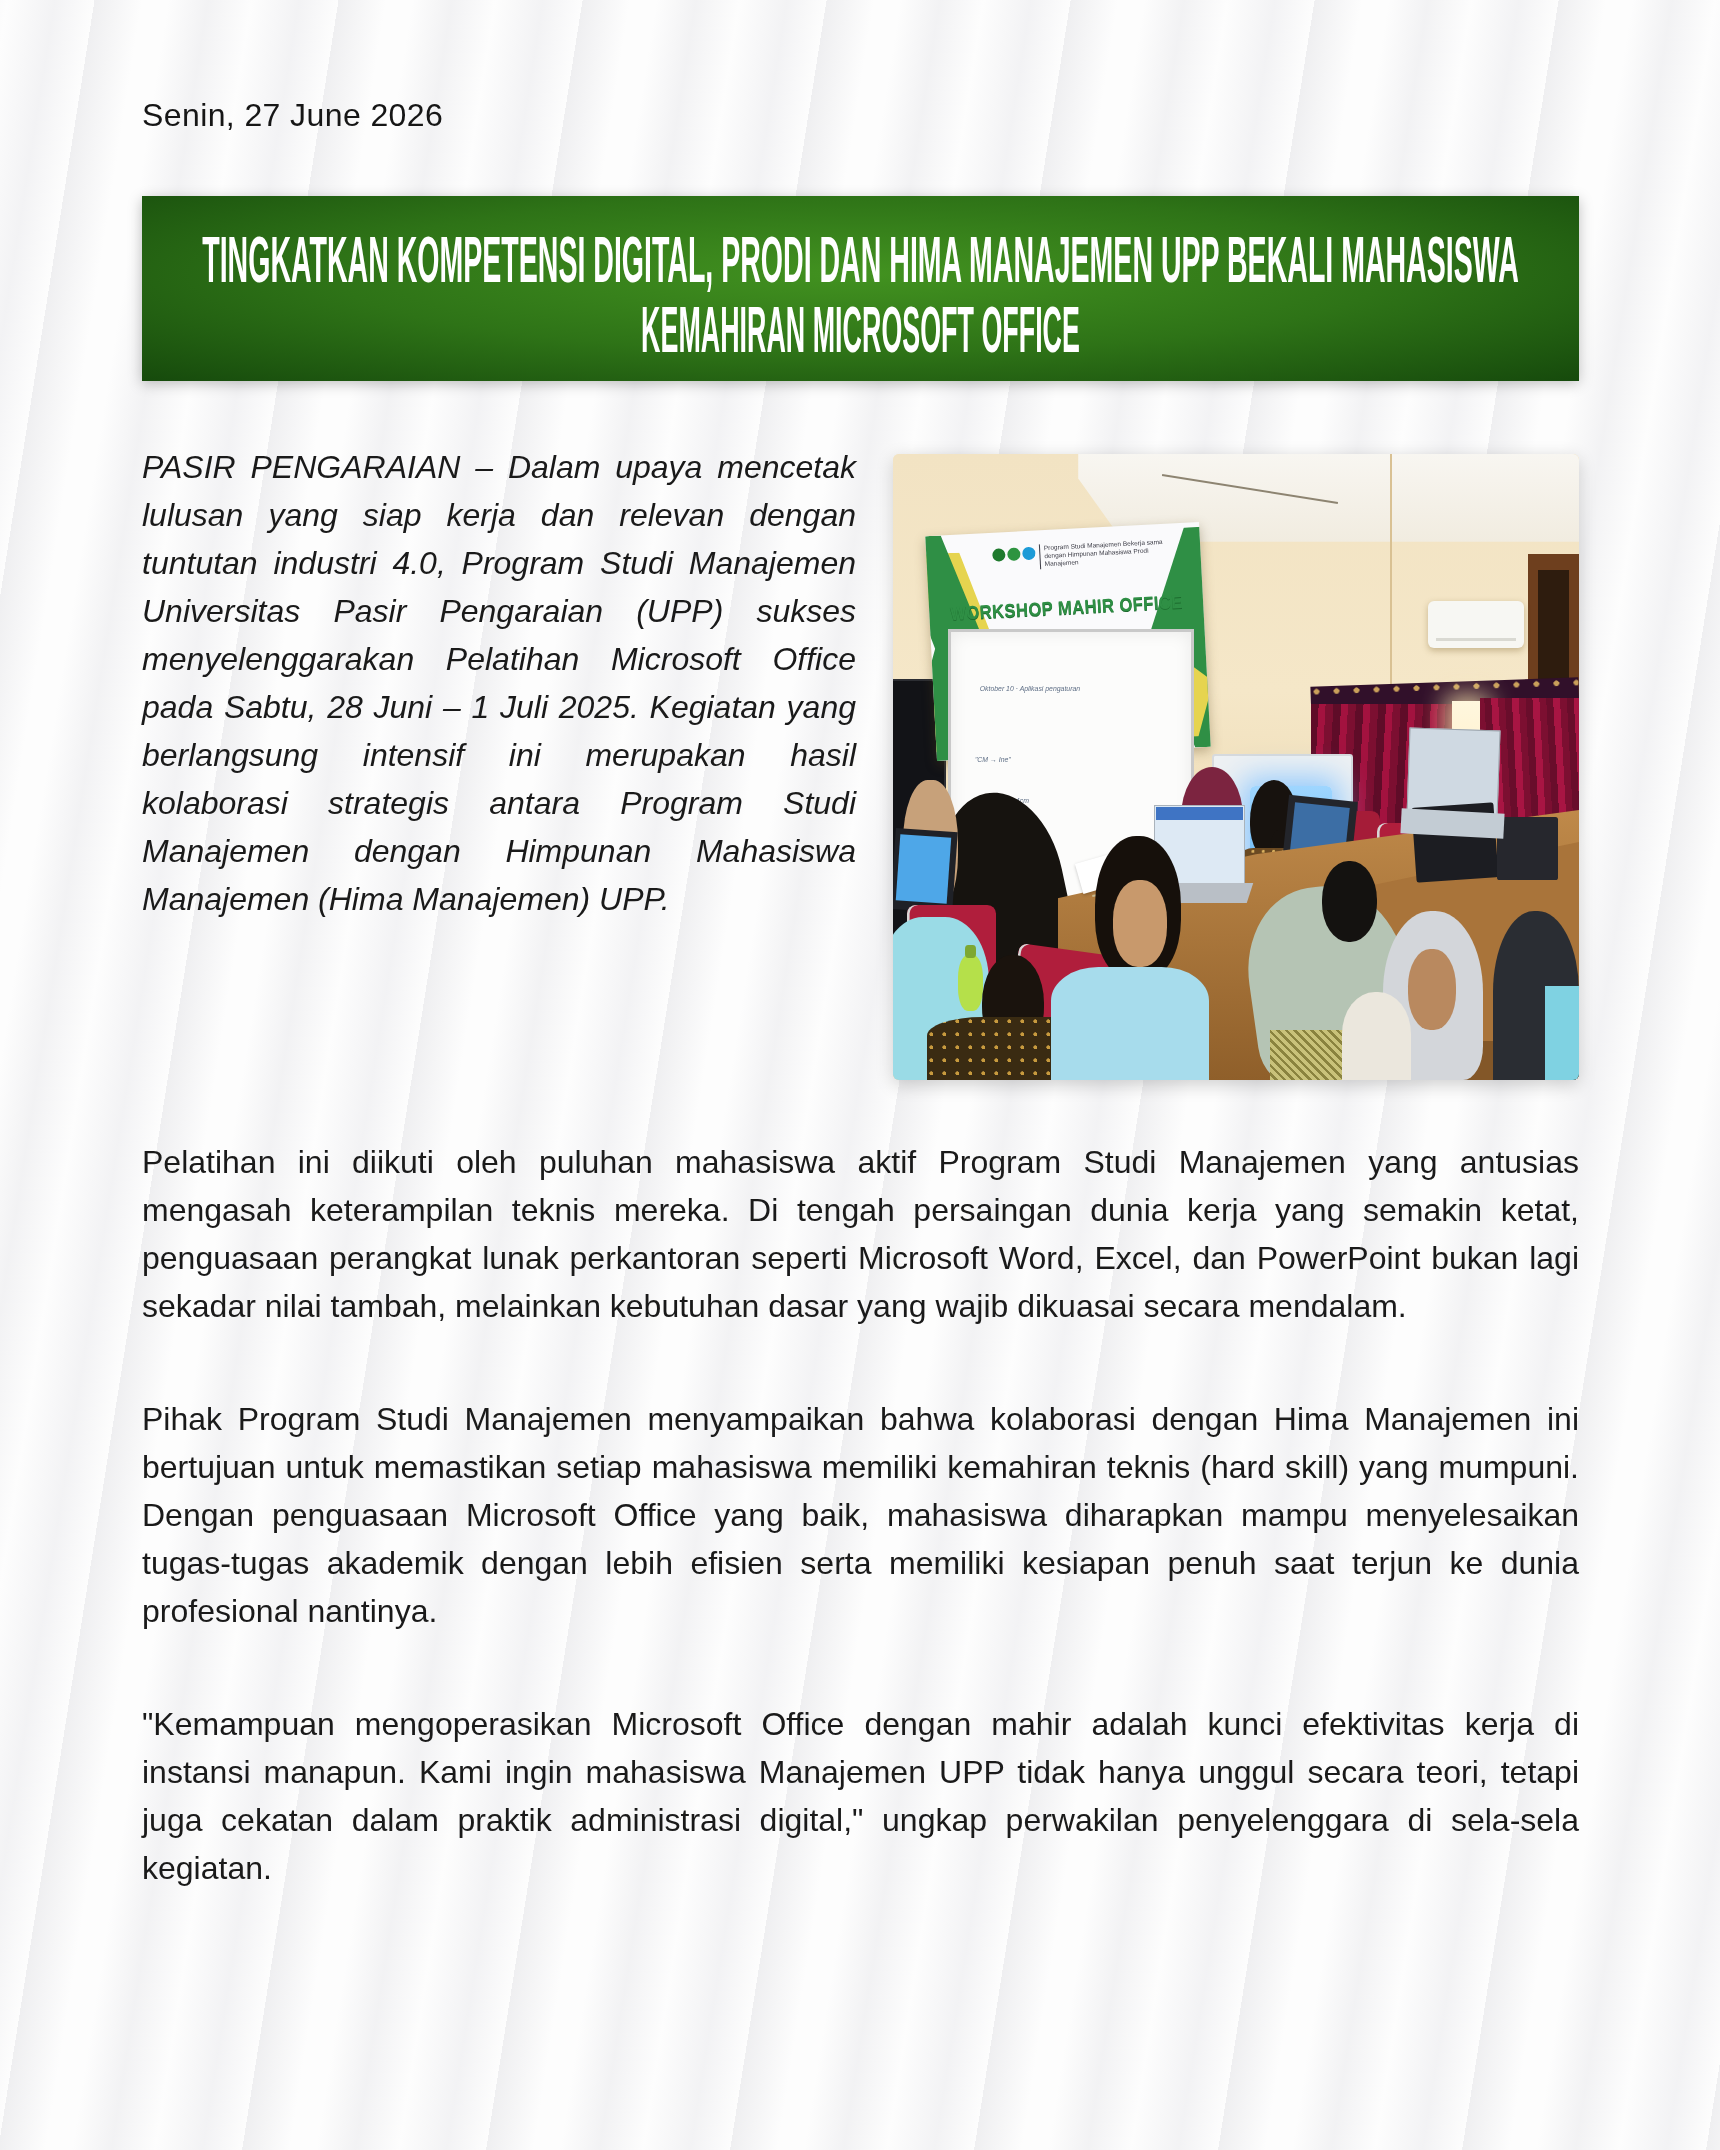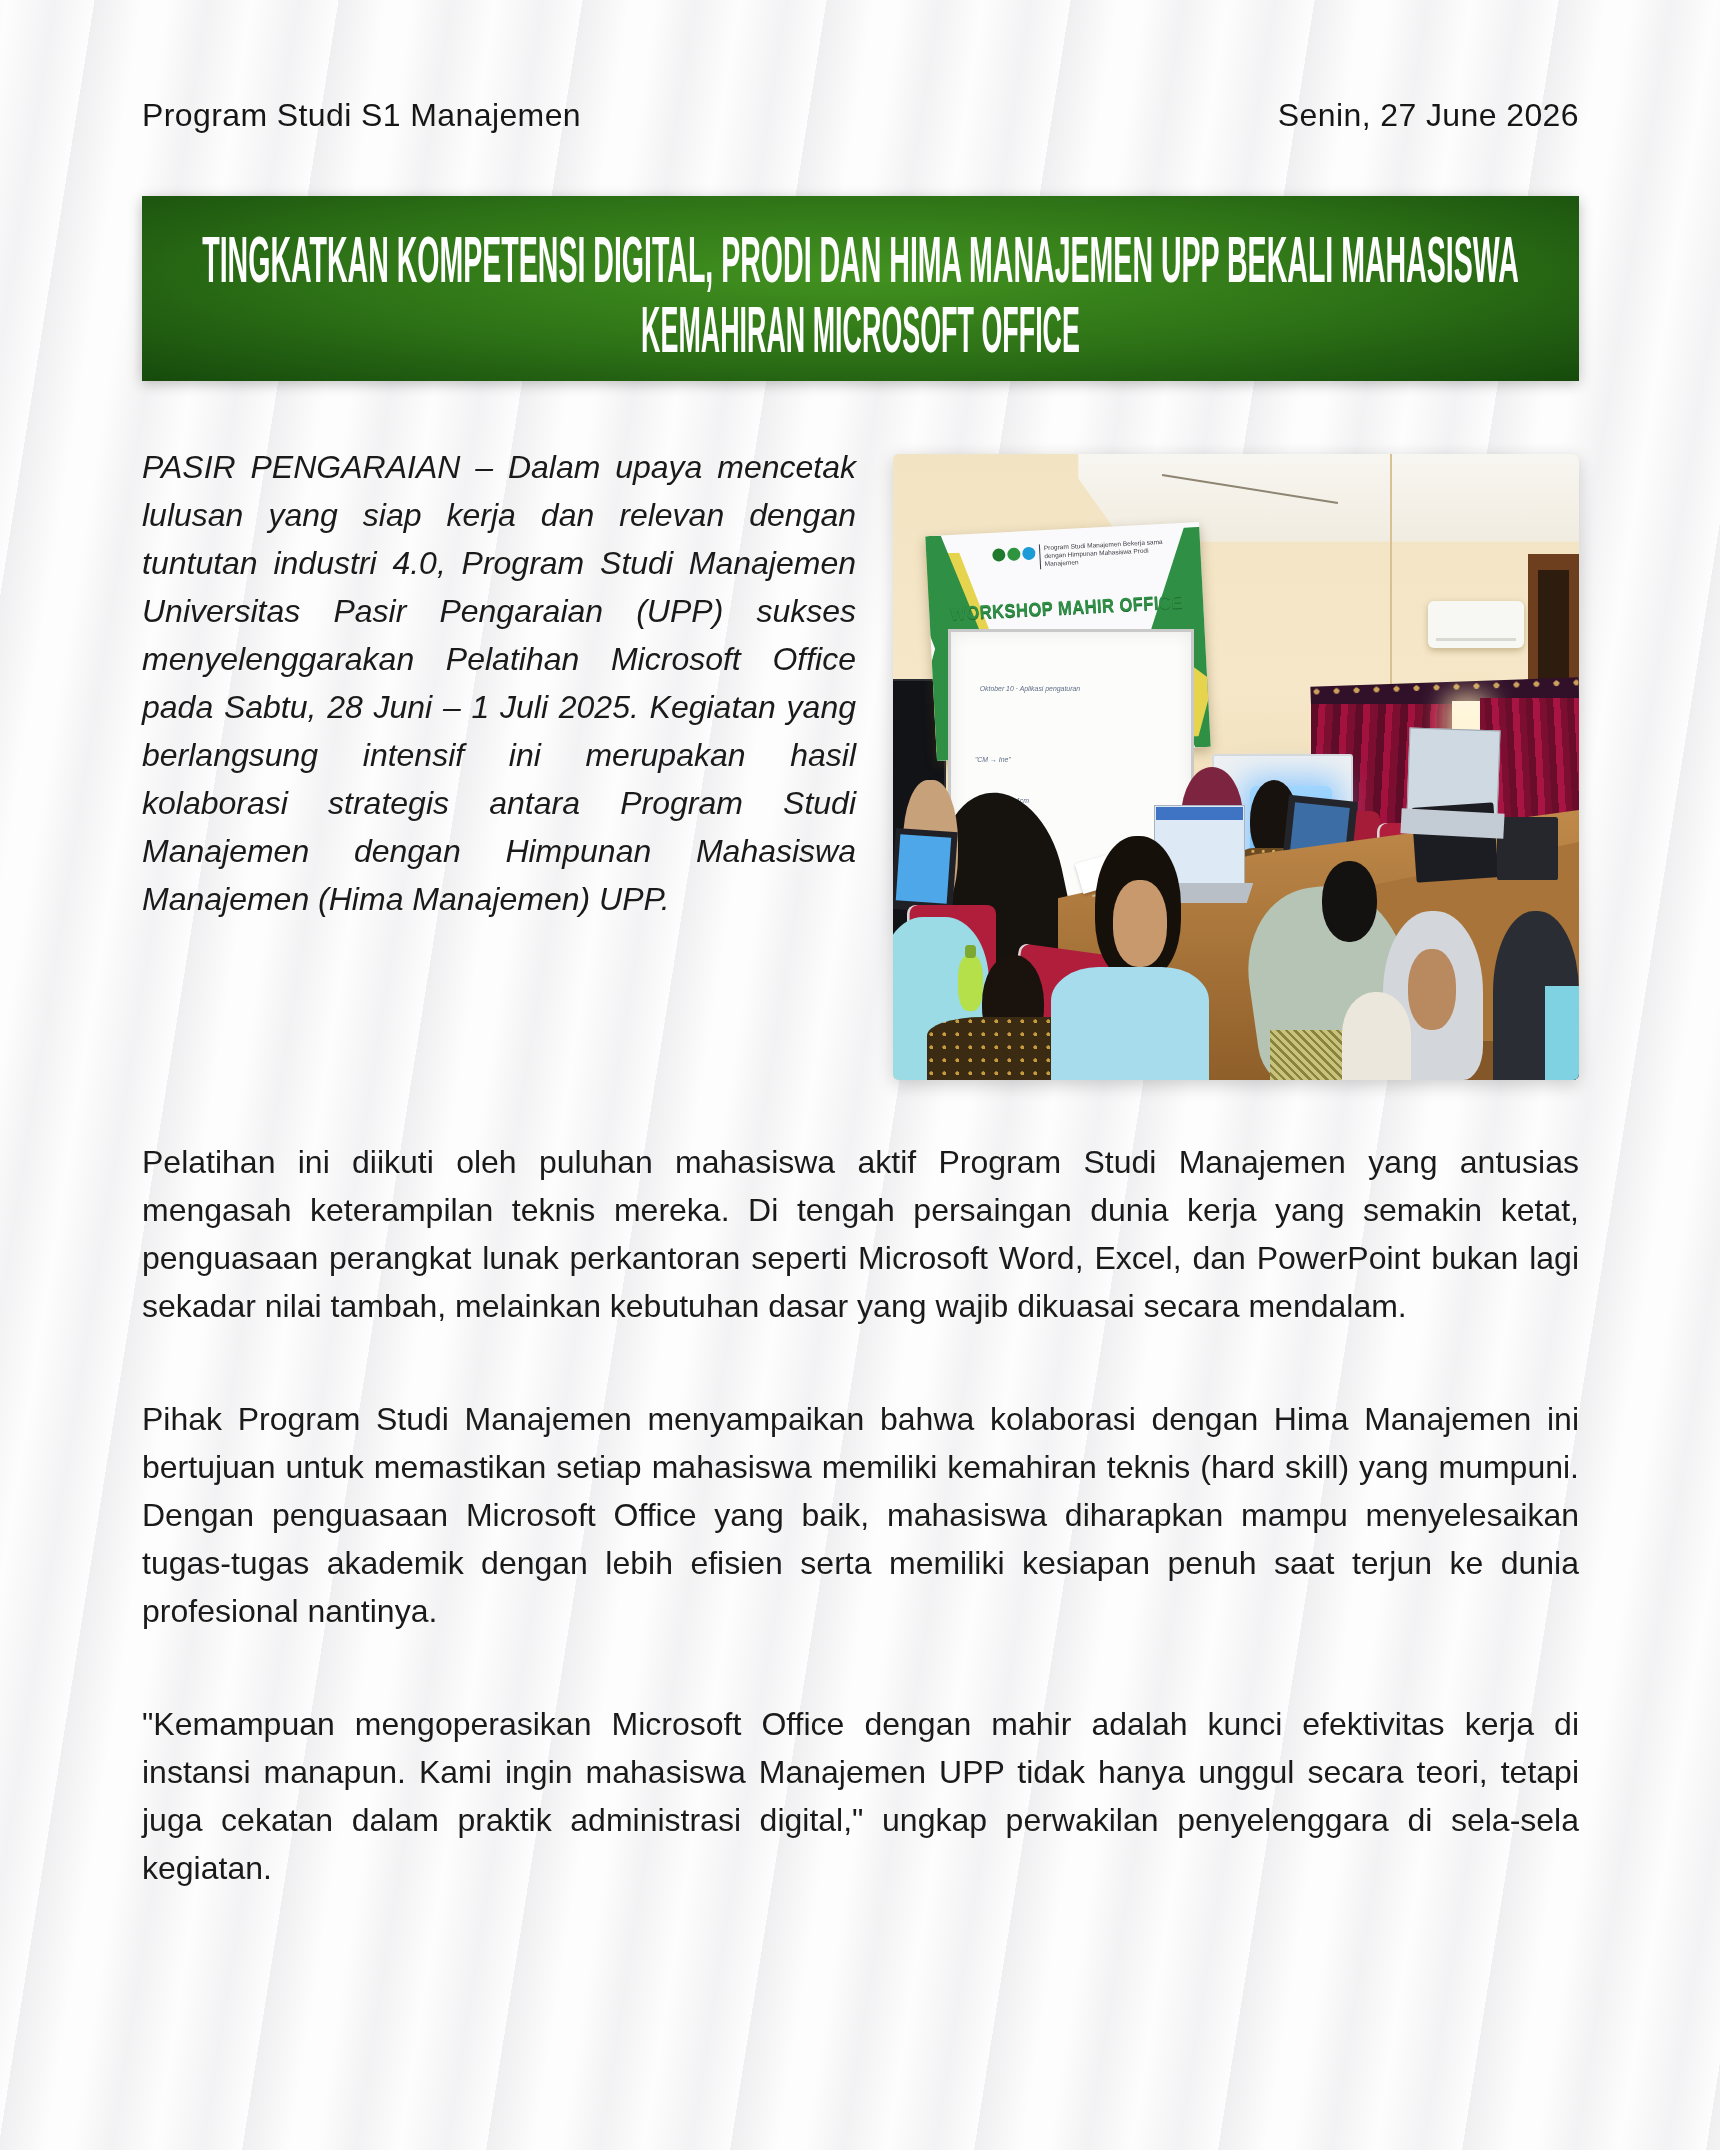--- a/index.html
+++ b/index.html
@@ -161,21 +161,20 @@
   .ph-hijab-dark{left:87.5%;top:73%;width:12.5%;height:27%;background:#2a2d33;border-radius:48% 48% 0 0;}
   .ph-teal-right{left:95%;top:85%;width:5%;height:15%;background:#7fd2e2;}
 </style>
 </head>
 <body>
 
 <div class="page">
   <div class="content">
 
     <div class="masthead">
-      <span>Program Studi S1 Manajemen</span>
       <span>Senin, 27 June 2026</span>
     </div>
 
 
     <div class="banner">
       <svg width="1437" height="185" viewBox="0 0 3340 430">
         <text x="140" y="199" font-size="150" textLength="3060" lengthAdjust="spacingAndGlyphs">TINGKATKAN KOMPETENSI DIGITAL, PRODI DAN HIMA MANAJEMEN UPP BEKALI MAHASISWA</text>
         <text x="1160" y="362" font-size="150" textLength="1020" lengthAdjust="spacingAndGlyphs">KEMAHIRAN MICROSOFT OFFICE</text>
       </svg>
     </div>

